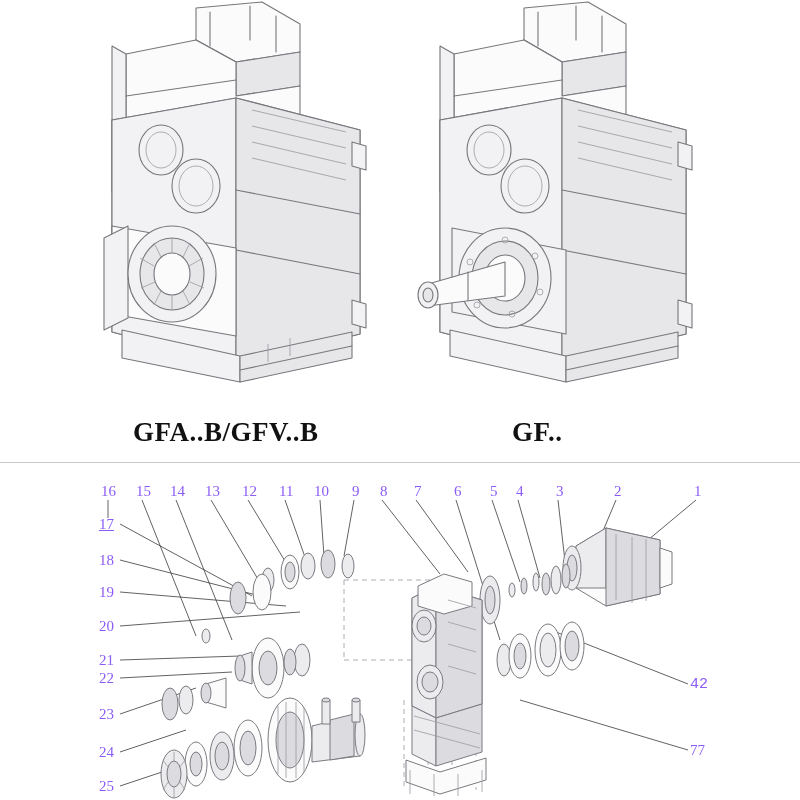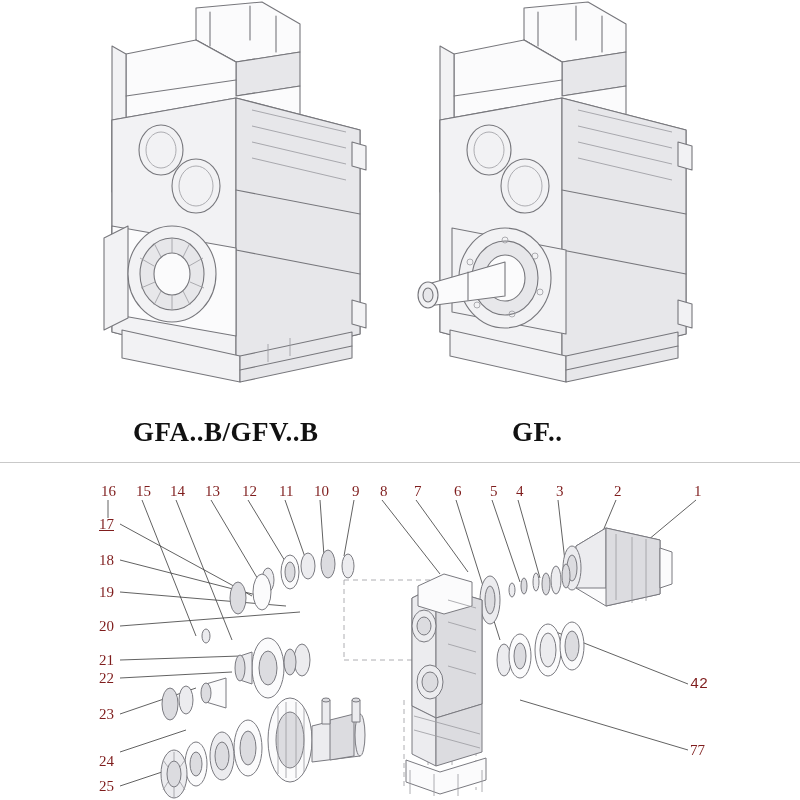--- a/index.html
+++ b/index.html
@@ -41,21 +41,21 @@
     top: 417px;
   }
   #caption-right {
     left: 512px;
     top: 417px;
   }
   .callout-num {
     position: absolute;
     font-family: "Liberation Serif", serif;
     font-size: 15px;
-    color: #7f1d1d;
+    color: #8b5cf6;
     white-space: nowrap;
     line-height: 1;
   }
   .divider {
     position: absolute;
     left: 0;
     top: 462px;
     width: 800px;
     height: 1px;
     background: #c9c9c9;
@@ -352,19 +352,19 @@
   <div class="callout-num" style="left:614px;  top:484px;">2</div>
   <div class="callout-num" style="left:694px;  top:484px;">1</div>
 
   <div class="callout-num" style="left:99px; top:517px;text-decoration:underline;">17</div>
   <div class="callout-num" style="left:99px; top:553px;">18</div>
   <div class="callout-num" style="left:99px; top:585px;">19</div>
   <div class="callout-num" style="left:99px; top:619px;text-align:right;">20</div>
   <div class="callout-num" style="left:99px; top:653px;text-align:right;">21</div>
   <div class="callout-num" style="left:99px; top:671px;">22</div>
   <div class="callout-num" style="left:99px; top:707px;">23</div>
-  <div class="callout-num" style="left:99px; top:745px;margin-top:9px;">24</div>
+  <div class="callout-num" style="left:99px; top:745px;">24</div>
   <div class="callout-num" style="left:99px; top:779px;text-align:center;">25</div>
 
   <div class="callout-num" style="left:690px; top:677px;font-family:Liberation Mono, monospace;">42</div>
   <div class="callout-num" style="left:690px; top:743px;">77</div>
 
 </div>
 
 </body></html>

